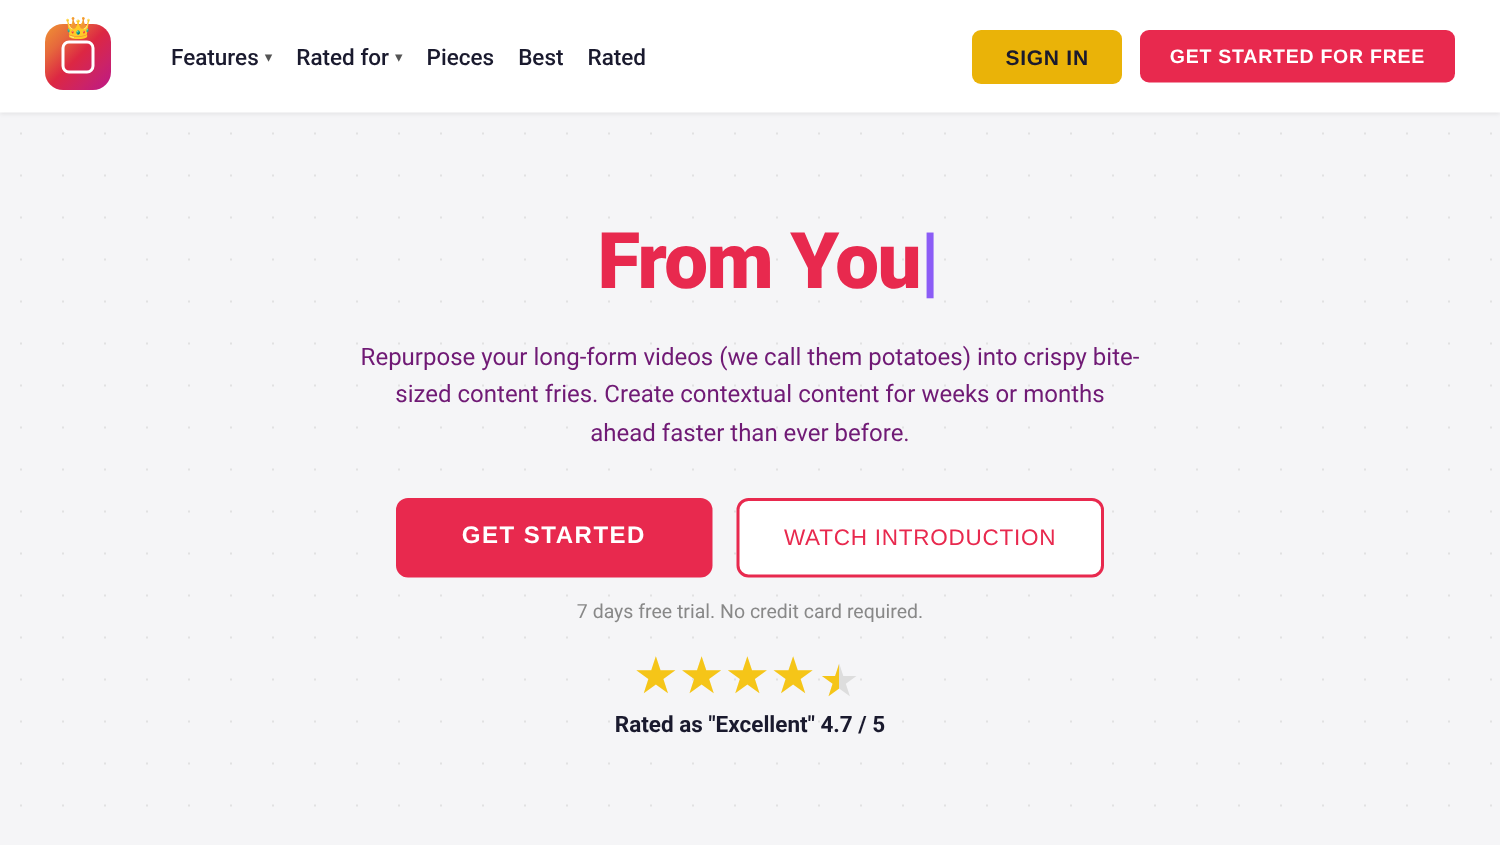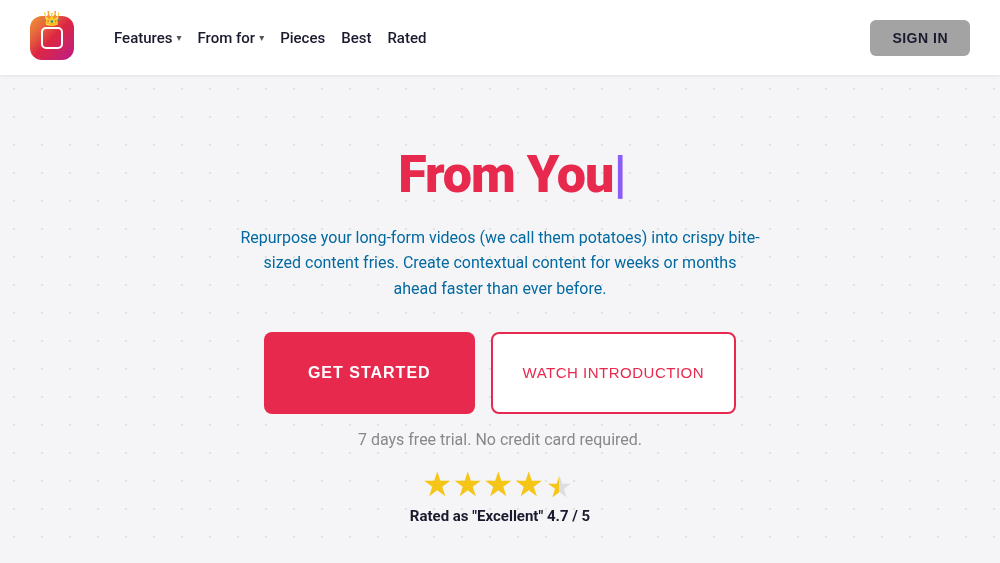--- a/index.html
+++ b/index.html
@@ -93,21 +93,21 @@
       color: #555;
     }
 
     .nav-actions {
       display: flex;
       gap: 12px;
       align-items: center;
     }
 
     .btn-signin {
-      background: #a3a3a3;
+      background: #eab308;
       color: #1a1a2e;
       border: none;
       padding: 10px 22px;
       border-radius: 6px;
       font-size: 14px;
       font-weight: 700;
       cursor: pointer;
       letter-spacing: 0.5px;
     }
 
@@ -161,37 +161,37 @@
       animation: blink 1s step-end infinite;
     }
 
     @keyframes blink {
       0%, 100% { opacity: 1; }
       50% { opacity: 0; }
     }
 
     .hero-subtitle {
       font-size: 16px;
-      color: #0369a1;
+      color: #701a75;
       max-width: 520px;
       line-height: 1.6;
       margin-bottom: 30px;
     }
 
     .hero-buttons {
       display: flex;
       gap: 16px;
       margin-bottom: 16px;
     }
 
     .btn-get-started-hero {
       background: #e8294e;
       color: #fff;
       border: none;
-      padding: 32px 44px;
+      padding: 17px 44px;
       border-radius: 8px;
       font-size: 16px;
       font-weight: 800;
       cursor: pointer;
       letter-spacing: 1px;
       text-transform: uppercase;
     }
 
     .btn-watch-intro {
       background: #fff;
@@ -200,21 +200,21 @@
       padding: 16px 30px;
       border-radius: 8px;
       font-size: 15px;
       font-weight: 400;
       cursor: pointer;
       letter-spacing: 0.5px;
       text-transform: uppercase;
     }
 
     .hero-trial-text {
-      font-size: 16px;
+      font-size: 13px;
       color: #888;
       margin-bottom: 18px;
     }
 
     .stars-container {
       display: flex;
       flex-direction: column;
       align-items: center;
       gap: 6px;
     }
@@ -247,36 +247,37 @@
       <span class="logo-crown">👑</span>
     </div>
   </div>
 
   <div class="nav-links">
     <span class="nav-link">
       <span>Features</span>
       <span class="chevron">▾</span>
     </span>
     <span class="nav-link">
-      <span>From for</span>
+      <span>Rated for</span>
       <span class="chevron">▾</span>
     </span>
     <span class="nav-link">
       <span>Pieces</span>
     </span>
     <span class="nav-link">
       <span>Best</span>
     </span>
     <span class="nav-link">
       <span>Rated</span>
     </span>
   </div>
 
   <div class="nav-actions">
     <button class="btn-signin">SIGN IN</button>
+    <button class="btn-get-started-nav">GET STARTED FOR FREE</button>
   </div>
 </nav>
 
 <section class="hero">
   <h1 class="hero-title-line2">
     <span class="from">From You</span><span class="cursor">|</span>
   </h1>
 
   <p class="hero-subtitle">Repurpose your long-form videos (we call them potatoes) into crispy bite-sized content fries. Create contextual content for weeks or months ahead faster than ever before.</p>
 

